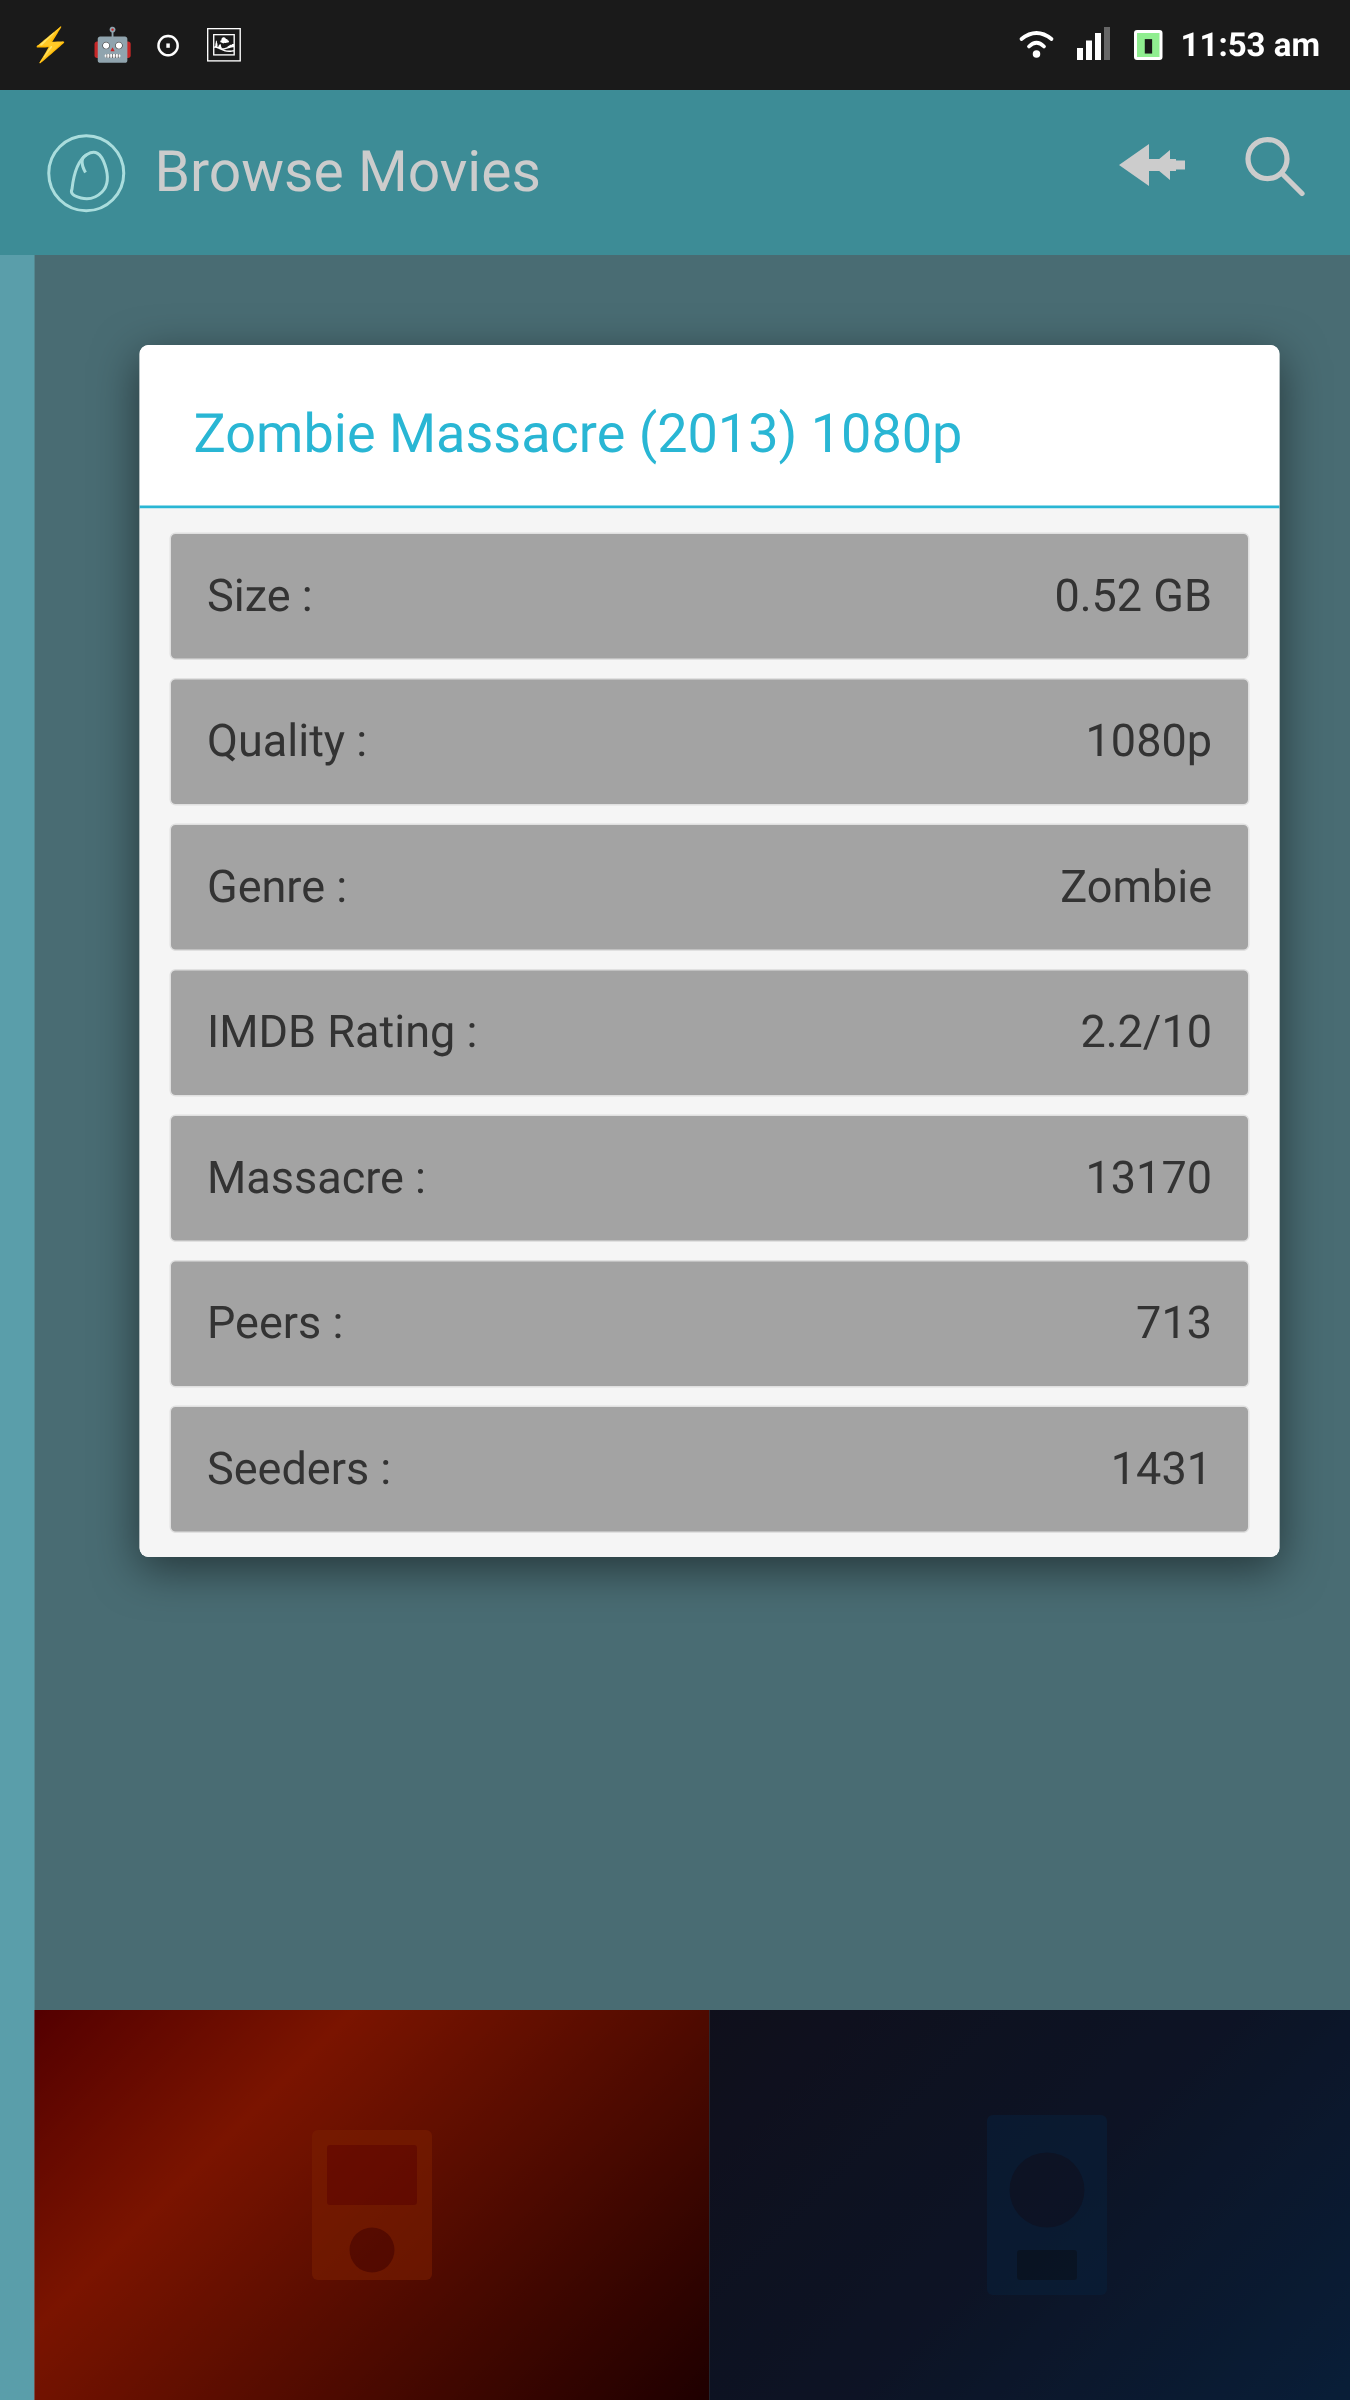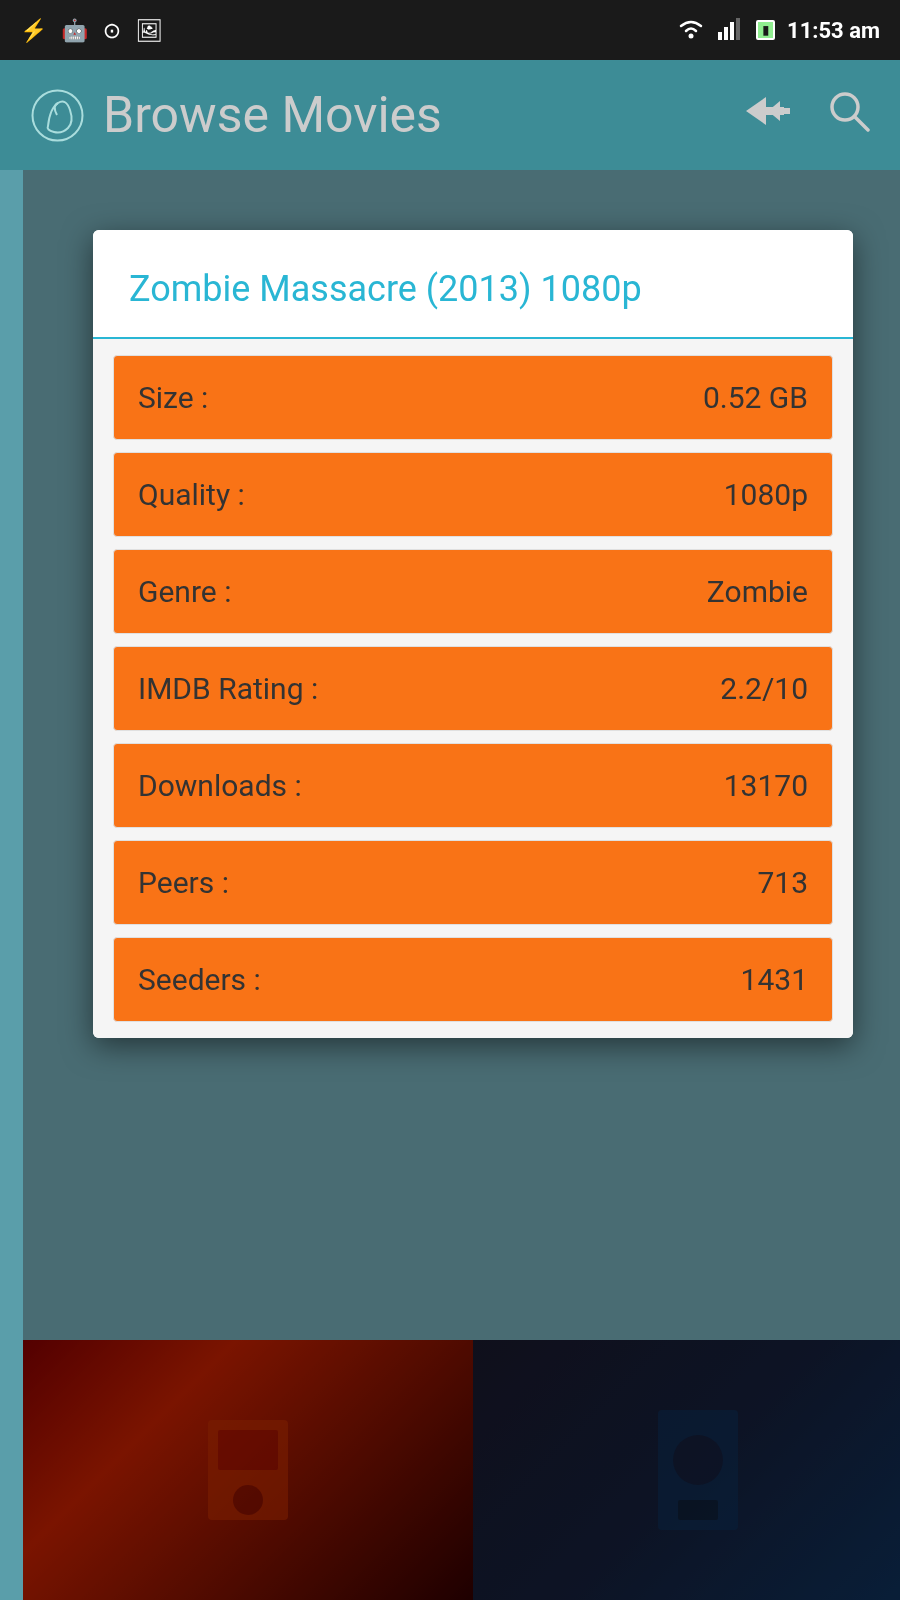--- a/index.html
+++ b/index.html
@@ -81,21 +81,21 @@
       gap: 18px;
     }
 
     .app-logo {
       width: 55px;
       height: 55px;
     }
 
     .app-title {
       color: #cccccc;
-      font-size: 50px;
+      font-size: 38px;
       font-weight: 400;
     }
 
     .app-bar-right {
       display: flex;
       align-items: center;
       gap: 36px;
     }
 
     .header-icon {
@@ -156,21 +156,21 @@
       margin: 0 0 0 0;
     }
 
     
     .info-list {
       background: #f5f5f5;
       padding: 16px 20px;
     }
 
     .info-row {
-      background: #f97316;
+      background: #a3a3a3;
       border: 1px solid #e0e0e0;
       border-radius: 4px;
       padding: 24px 24px;
       margin-bottom: 12px;
       display: flex;
       justify-content: space-between;
       align-items: center;
     }
 
     .info-row:last-child {
@@ -346,21 +346,21 @@
         <span class="info-label">Genre :</span>
         <span class="info-value">Zombie</span>
       </div>
 
       <div class="info-row">
         <span class="info-label">IMDB Rating :</span>
         <span class="info-value">2.2/10</span>
       </div>
 
       <div class="info-row">
-        <span class="info-label">Downloads :</span>
+        <span class="info-label">Massacre :</span>
         <span class="info-value">13170</span>
       </div>
 
       <div class="info-row">
         <span class="info-label">Peers :</span>
         <span class="info-value">713</span>
       </div>
 
       <div class="info-row">
         <span class="info-label">Seeders :</span>

